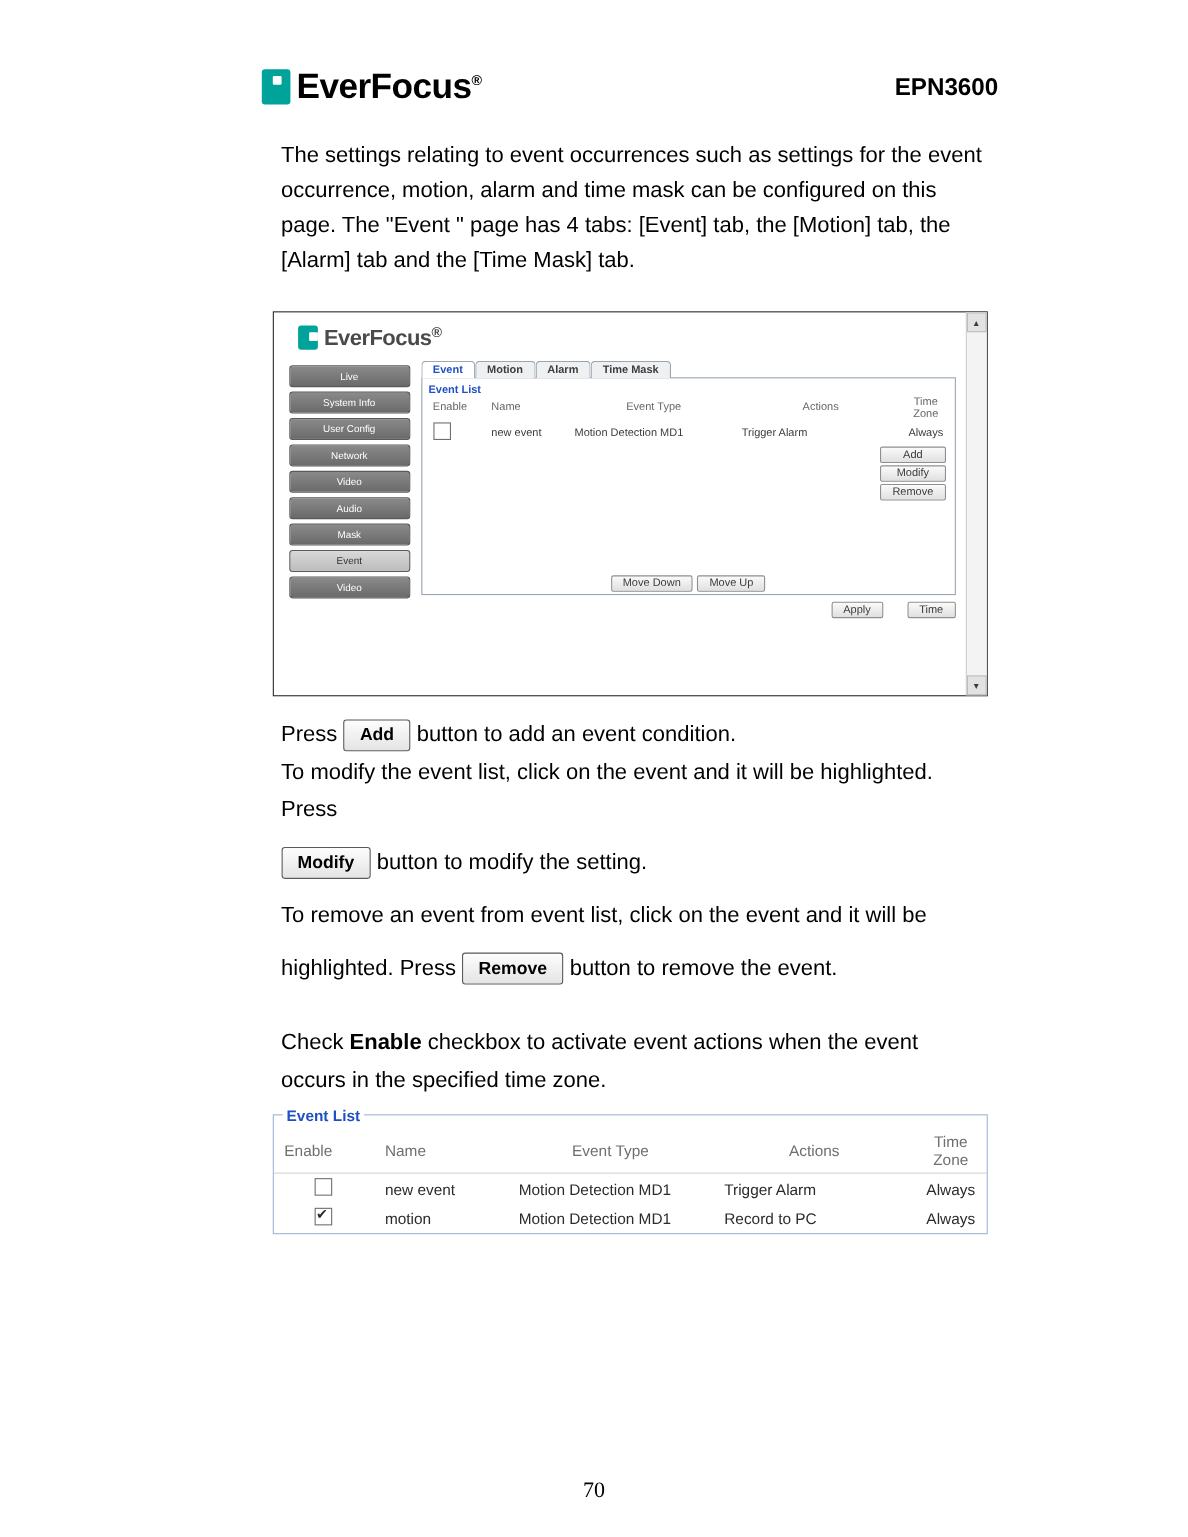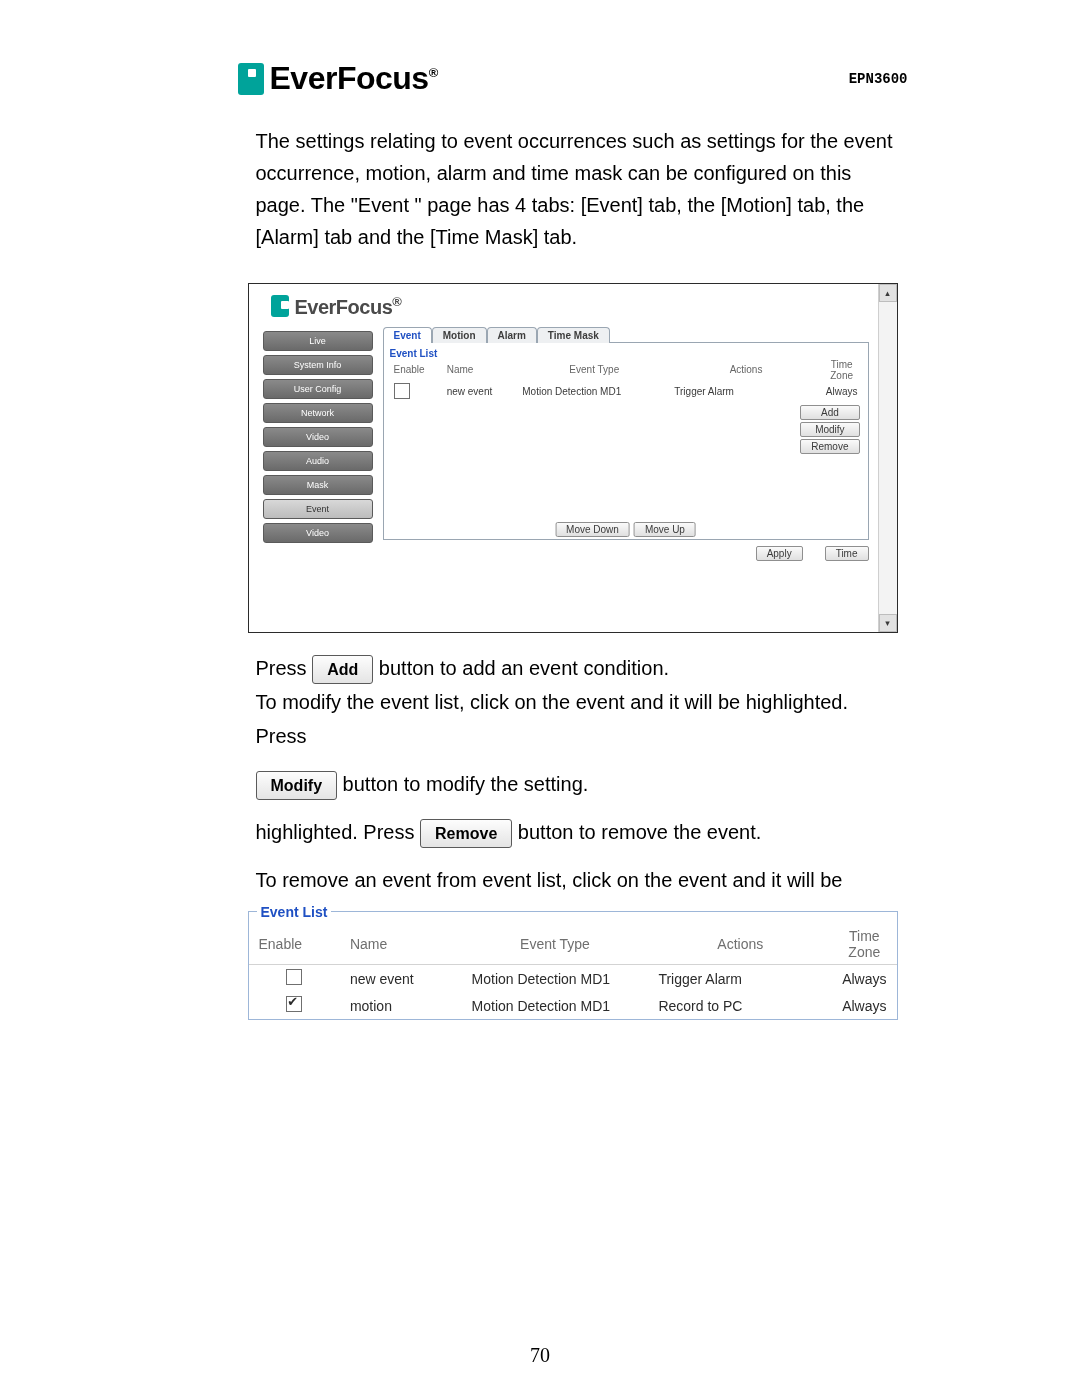--- a/index.html
+++ b/index.html
@@ -45,23 +45,23 @@
     background:#fff;
     border-radius: 1px;
   }
   .logo-text {
     font-size: 32px;
     font-weight: 900;
     letter-spacing: -0.5px;
   }
   .logo-reg { font-size: 13px; vertical-align: super; }
   .model {
-    font-family: Liberation Mono, monospace;
+    font-family: Liberation Sans, sans-serif;
     font-weight: bold;
-    font-size: 14px;
+    font-size: 22px;
   }
 
   
   .section-heading {
     font-weight: bold;
     font-size: 22px;
     margin-bottom: 22px;
   }
 
   
@@ -288,28 +288,31 @@
     <span class="inline-btn">Add</span>
     <span>  button to add an event condition.</span><br>
     <span>To modify the event list, click on the event and it will be highlighted. Press</span>
   </div>
 
   <div class="instr">
     <span class="inline-btn">Modify</span>
     <span>  button to modify the setting.</span>
   </div>
 
+  <div class="instr">To remove an event from event list, click on the event and it will be</div>
+
   <div class="instr">
     <span>highlighted. Press  </span>
     <span class="inline-btn">Remove</span>
     <span>  button to remove the event.</span>
   </div>
 
-  <div class="instr">To remove an event from event list, click on the event and it will be</div>
-
+  <div class="instr" style="margin-top:34px;">
+    <span>Check </span><strong>Enable</strong><span> checkbox to activate event actions when the event occurs in the specified time zone.</span>
+  </div>
 
   <div class="evlist-figure">
     <span class="fs-title">Event List</span>
     <table class="ev2">
       <tbody>
           <tr>
         <th style="width:80px">Enable</th>
         <th style="width:120px">Name</th>
         <th style="width:200px;text-align:center">Event Type</th>
         <th style="width:200px;text-align:center">Actions</th>

